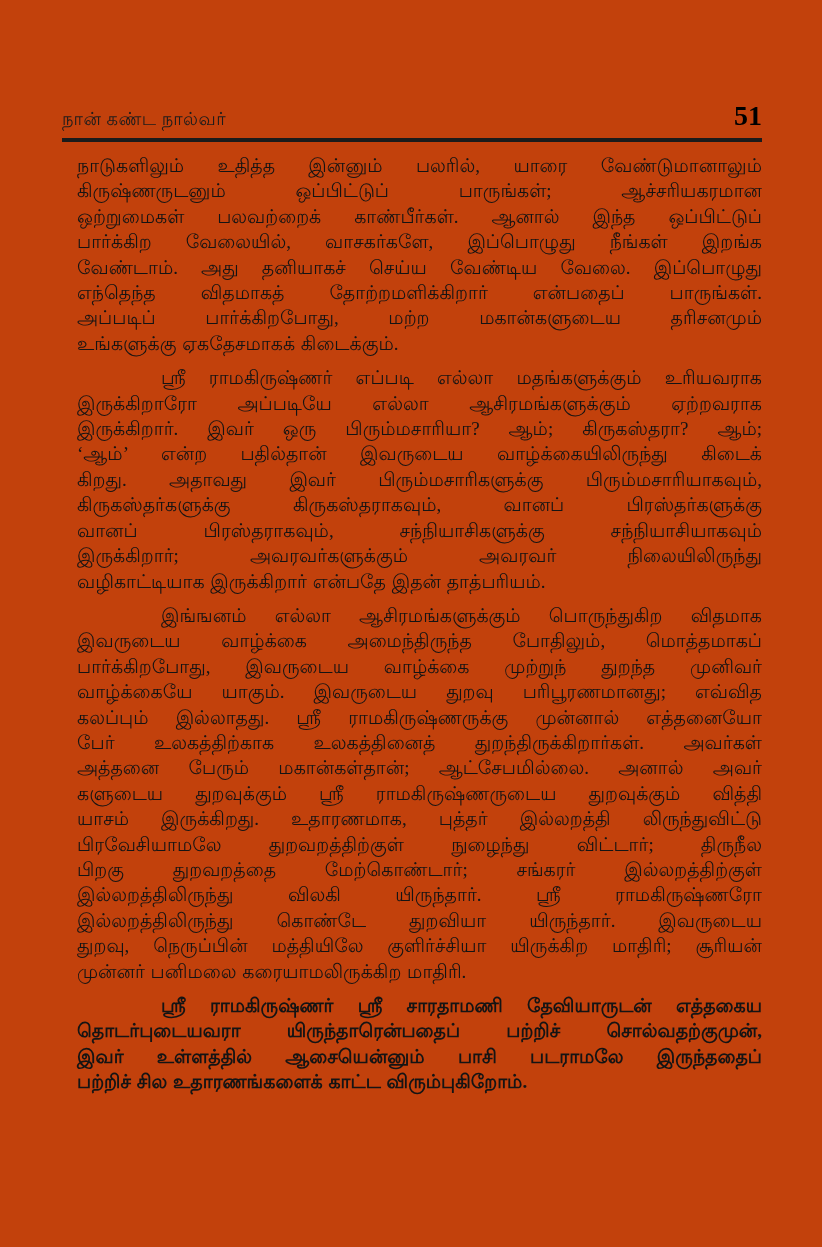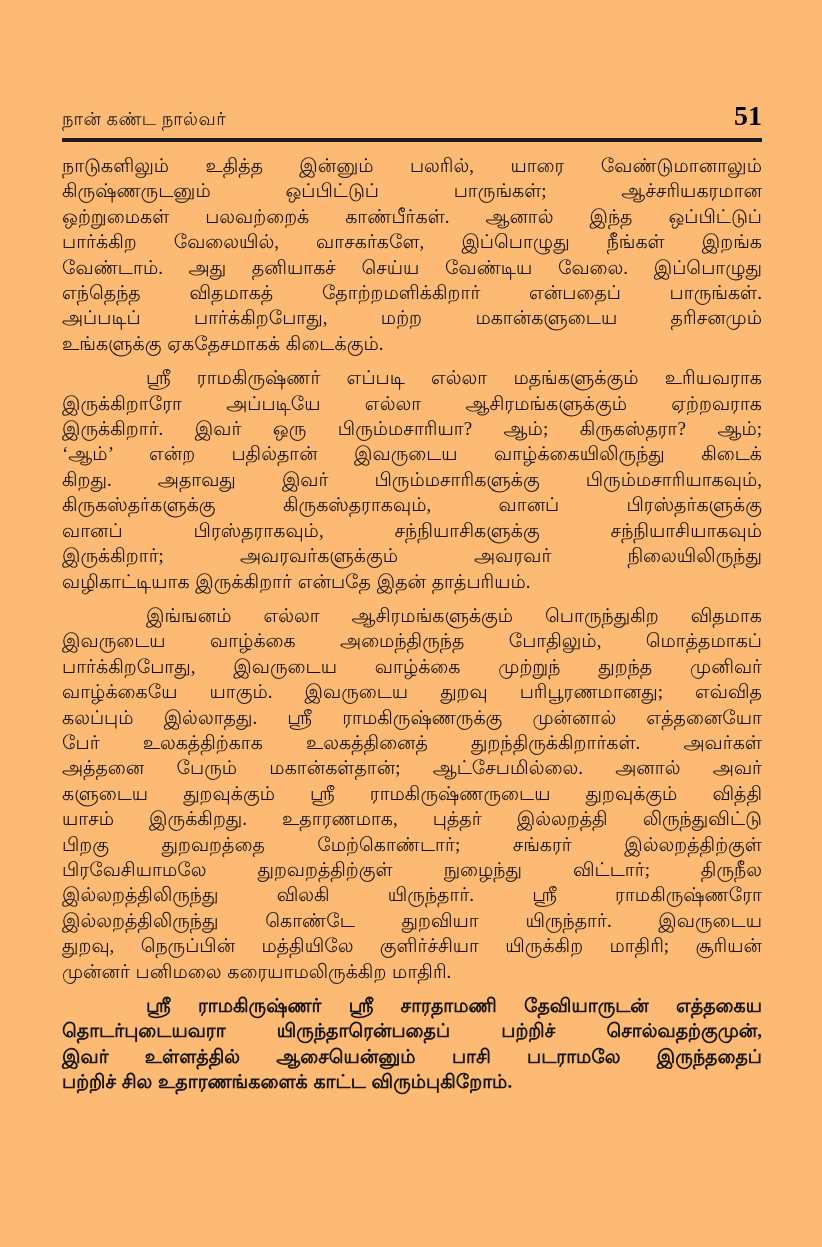--- a/index.html
+++ b/index.html
@@ -5,21 +5,21 @@
   html, body {
     margin: 0;
     padding: 0;
     background: #e8e8e4;
   }
   .page {
     position: relative;
     width: 822px;
     height: 1247px;
     margin: 0 auto;
-    background: #fdba74;
+    background: #c2410c;
     color: #111;
     font-family: "Liberation Serif", "DejaVu Serif", serif;
     box-sizing: border-box;
     overflow: hidden;
   }
   .content {
     position: absolute;
     left: 62px;
     top: 100px;
     width: 700px;
@@ -41,21 +41,21 @@
     font-size: 28px;
     font-weight: bold;
     color: #000;
   }
   .body-text {
     font-size: 19px;
     line-height: 25.4px;
     color: #141414;
   }
   .paragraph {
-    margin: 0 0 9px 0;
+    margin: 0 0 9px 15px;
   }
   .paragraph:last-child { margin-bottom: 0; font-weight: bold; }
   .line {
     text-align: justify;
     text-align-last: justify;
     white-space: normal;
     word-spacing: 1px;
   }
   .line.last {
     text-align-last: left;
@@ -98,22 +98,22 @@
         <div class="paragraph indented">
           <div class="line">இங்ஙனம் எல்லா ஆசிரமங்களுக்கும் பொருந்துகிற விதமாக</div>
           <div class="line">இவருடைய வாழ்க்கை அமைந்திருந்த போதிலும், மொத்தமாகப்</div>
           <div class="line">பார்க்கிறபோது, இவருடைய வாழ்க்கை முற்றுந் துறந்த முனிவர்</div>
           <div class="line">வாழ்க்கையே யாகும். இவருடைய துறவு பரிபூரணமானது; எவ்வித</div>
           <div class="line">கலப்பும் இல்லாதது. ஸ்ரீ ராமகிருஷ்ணருக்கு முன்னால் எத்தனையோ</div>
           <div class="line">பேர் உலகத்திற்காக உலகத்தினைத் துறந்திருக்கிறார்கள். அவர்கள்</div>
           <div class="line">அத்தனை பேரும் மகான்கள்தான்; ஆட்சேபமில்லை. அனால் அவர்</div>
           <div class="line">களுடைய துறவுக்கும் ஸ்ரீ ராமகிருஷ்ணருடைய துறவுக்கும் வித்தி</div>
           <div class="line">யாசம் இருக்கிறது. உதாரணமாக, புத்தர் இல்லறத்தி லிருந்துவிட்டு</div>
+          <div class="line">பிரவேசியாமலே துறவறத்திற்குள் நுழைந்து விட்டார்; திருநீல</div>
           <div class="line">பிறகு துறவறத்தை மேற்கொண்டார்; சங்கரர் இல்லறத்திற்குள்</div>
-          <div class="line">பிரவேசியாமலே துறவறத்திற்குள் நுழைந்து விட்டார்; திருநீல</div>
           <div class="line">இல்லறத்திலிருந்து விலகி யிருந்தார். ஸ்ரீ ராமகிருஷ்ணரோ</div>
           <div class="line">இல்லறத்திலிருந்து கொண்டே துறவியா யிருந்தார். இவருடைய</div>
           <div class="line">துறவு, நெருப்பின் மத்தியிலே குளிர்ச்சியா யிருக்கிற மாதிரி; சூரியன்</div>
           <div class="line last">முன்னர் பனிமலை கரையாமலிருக்கிற மாதிரி.</div>
         </div>
         <div class="paragraph indented">
           <div class="line">ஸ்ரீ ராமகிருஷ்ணர் ஸ்ரீ சாரதாமணி தேவியாருடன் எத்தகைய</div>
           <div class="line">தொடர்புடையவரா யிருந்தாரென்பதைப் பற்றிச் சொல்வதற்குமுன்,</div>
           <div class="line">இவர் உள்ளத்தில் ஆசையென்னும் பாசி படராமலே இருந்ததைப்</div>
           <div class="line last">பற்றிச் சில உதாரணங்களைக் காட்ட விரும்புகிறோம்.</div>

